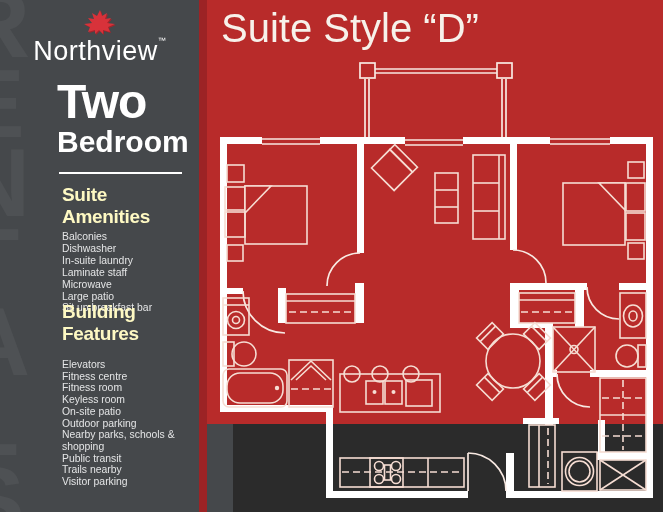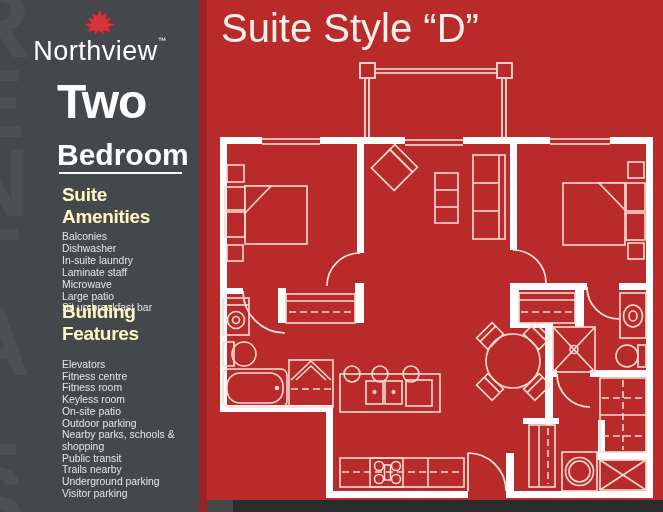--- a/index.html
+++ b/index.html
@@ -13,35 +13,35 @@
   .watermark{position:absolute;left:-40px;top:-16px;
              font-size:97px;font-weight:700;line-height:.82;
              color:rgba(255,255,255,0.05);white-space:pre-line;
              letter-spacing:-2px;user-select:none;}
   .brand{position:absolute;left:0;top:10px;width:199px;text-align:center;}
   .leaf{display:block;margin:0 auto 1px auto;}
   .brand-name{color:#ffffff;font-size:27px;font-weight:500;letter-spacing:.5px;}
   .tm{font-size:8px;vertical-align:top;color:#ffffff;}
   .suite-type{position:absolute;left:57px;top:78px;color:#ffffff;}
   .suite-type .big{font-size:48px;font-weight:800;line-height:1;letter-spacing:-1px;}
-  .suite-type .small{font-size:30px;font-weight:700;line-height:1;margin-top:14px;text-align:center;}
+  .suite-type .small{font-size:30px;font-weight:700;line-height:1;margin-top:1px;text-align:center;}
   .rule{position:absolute;left:59px;top:172px;width:123px;height:2px;background:#ffffff;}
   .sec-head{color:#fef9c3;font-weight:700;font-size:19px;letter-spacing:-.3px;}
   .amenities{position:absolute;left:62px;top:184px;width:136px;}
   .features{position:absolute;left:62px;top:301px;width:140px;}
   ul.plist{list-style:none;margin:3px 0 0 0;padding:0;color:#e4e5e6;font-size:10.4px;}
   .amenities ul.plist li{line-height:11.9px;}
   .features ul.plist{margin-top:14px;}
   .features ul.plist li{line-height:11.7px;}
 
   
   .divider{position:absolute;left:199px;top:0;width:8px;height:512px;background:#9c2325;}
 
   
-  .panel{position:absolute;left:207px;top:0;width:456px;height:500px;background:#b82b2a;}
+  .panel{position:absolute;left:207px;top:0;width:456px;height:424px;background:#b82b2a;}
   .panel-title{position:absolute;left:14px;top:6px;color:#f7f1ea;
                font-size:40px;font-weight:400;letter-spacing:0;}
   svg.plan{position:absolute;left:0;top:0;}
   .w{fill:#ffffff;stroke:none;}                              
   .f{fill:none;stroke:#f6ddd3;stroke-width:1.6;}             
   .fd{fill:none;stroke:#f6ddd3;stroke-width:1.6;stroke-dasharray:7 4;}
   .door{fill:none;stroke:#f8e9e2;stroke-width:1.7;}
   .win{fill:none;stroke:#f8e9e2;stroke-width:1.7;}
   .dot{fill:#f6ddd3;stroke:none;}
   .foldfill{fill:#b82b2a;stroke:#f6ddd3;stroke-width:1.6;}
@@ -92,21 +92,20 @@
       <ul class="plist">
           <li>Elevators</li>
           <li>Fitness centre</li>
           <li>Fitness room</li>
           <li>Keyless room</li>
           <li>On-site patio</li>
           <li>Outdoor parking</li>
           <li>Nearby parks, schools &amp; shopping</li>
           <li>Public transit</li>
           <li>Trails nearby</li>
-          <li>Underground parking</li>
           <li>Visitor parking</li>
         </ul>
     </div>
   </div>
 
   <div class="divider"></div>
 
   <div class="panel">
 
     <svg class="plan" width="456" height="512" viewBox="0 0 456 512">

